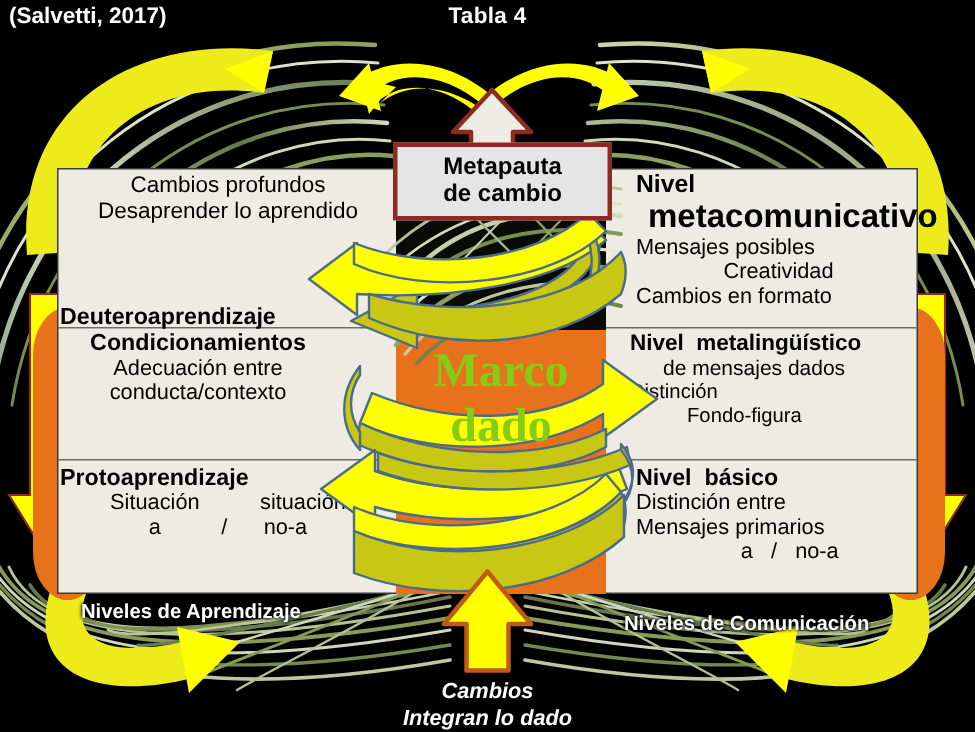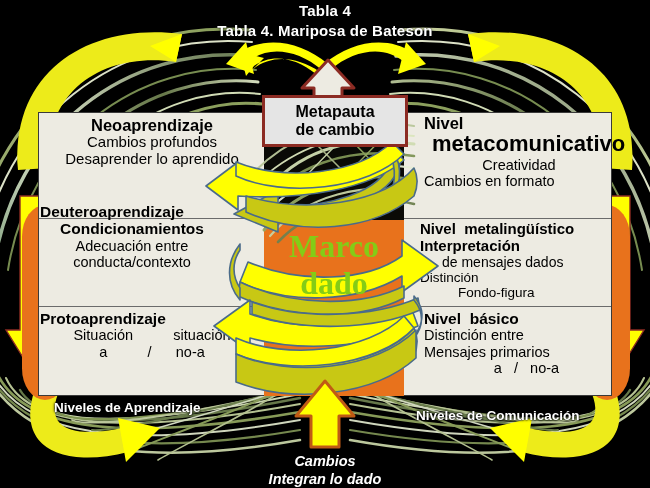--- a/index.html
+++ b/index.html
@@ -142,22 +142,22 @@
 
       <g opacity="0.9">
         <path d="M250,150 C290,120 340,120 395,150" stroke="#b9c79a" stroke-width="1.6"></path>
         <path d="M252,170 C292,140 345,138 400,168" stroke="#e6eed6" stroke-width="1.4"></path>
         <path d="M256,190 C296,160 350,158 404,188" stroke="#869b5c" stroke-width="1.6"></path>
         <path d="M262,208 C300,182 352,180 406,206" stroke="#cfdcb3" stroke-width="1.4"></path>
       </g>
     </g>
   </svg>
 
+  <div class="cite">(Salvetti, 2017)</div>
   <div class="topTitle" style="left:235px;top:2px;width:180px;">Tabla 4</div>
-  <div class="topTitle" style="left:175px;top:22px;width:300px;">Tabla 4. Mariposa de Bateson</div>
 
   <svg class="svgfull">
     <g stroke="none">
 
       <path fill="#EDEB1A" d="M18,170 C10,70 90,22 182,34 L176,62 C108,52 44,86 48,168 Z"></path>
       <path fill="#FFFF00" d="M182,34 L176,62 L150,46 Z" transform="translate(0,0)"></path>
 
       <path fill="#FFFF00" stroke="#8C2B23" stroke-width="1.4" d="M20,196 L44,196 L44,330 L58,330 L32,372 L6,330 L20,330 Z"></path>
 
       <path fill="#EDEB1A" d="M34,392 C16,450 66,468 128,452 L122,428 C76,438 44,430 58,394 Z"></path>
@@ -197,48 +197,47 @@
       <path d="M130,14 L70,76" stroke="#9bb068" stroke-width="1.4"></path>
     </g>
   </svg>
 
   <div class="rowline" style="left:39px;top:218px;width:225px;"></div>
   <div class="rowline" style="left:404px;top:218px;width:207px;"></div>
   <div class="rowline" style="left:39px;top:306px;width:225px;"></div>
   <div class="rowline" style="left:404px;top:306px;width:207px;"></div>
 
   <div class="cell" style="left:42px;top:116px;width:220px;font-size:15px;">
-    <div class="ln ttl" style="text-align:center;font-size:16.5px;">Neoaprendizaje</div>
     <div class="ln" style="text-align:center;">Cambios profundos</div>
     <div class="ln" style="text-align:center;">Desaprender lo aprendido</div>
   </div>
 
   <div class="cell" style="left:40px;top:203px;width:184px;font-size:14.5px;">
     <div class="ln ttl" style="text-align:left;font-size:15.5px;">Deuteroaprendizaje</div>
     <div class="ln ttl" style="text-align:center;font-size:15.5px;">Condicionamientos</div>
     <div class="ln" style="text-align:center;">Adecuación entre</div>
     <div class="ln" style="text-align:center;">conducta/contexto</div>
   </div>
 
   <div class="cell" style="left:40px;top:310px;width:224px;font-size:14.5px;">
     <div class="ln ttl" style="text-align:left;font-size:15.5px;">Protoaprendizaje</div>
     <div class="ln" style="text-align:center;">Situación          situación</div>
     <div class="ln" style="text-align:center;">a          /      no-a</div>
   </div>
 
   <div class="cell" style="left:424px;top:114px;width:190px;font-size:14.5px;">
     <div class="ln ttl" style="text-align:left;font-size:16.5px;">Nivel</div>
     <div class="ln ttl" style="text-align:left;padding-left:8px;font-size:22px;">metacomunicativo</div>
+    <div class="ln" style="text-align:left;">Mensajes posibles</div>
     <div class="ln" style="text-align:center;">Creatividad</div>
     <div class="ln" style="text-align:left;">Cambios en formato</div>
   </div>
 
   <div class="cell" style="left:420px;top:221px;width:195px;font-size:14px;">
     <div class="ln ttl" style="text-align:left;font-size:15px;">Nivel  metalingüístico</div>
-    <div class="ln ttl" style="text-align:left;font-size:15px;">Interpretación</div>
     <div class="ln" style="text-align:left;padding-left:22px;">de mensajes dados</div>
     <div class="ln" style="text-align:left;font-size:13.5px;">Distinción</div>
     <div class="ln" style="text-align:left;padding-left:38px;font-size:13.5px;">Fondo-figura</div>
   </div>
 
   <div class="cell" style="left:424px;top:310px;width:195px;font-size:14.5px;">
     <div class="ln ttl" style="text-align:left;font-size:15.5px;">Nivel  básico</div>
     <div class="ln" style="text-align:left;">Distinción entre</div>
     <div class="ln" style="text-align:left;">Mensajes primarios</div>
     <div class="ln" style="text-align:center;padding-left:10px;">a   /   no-a</div>

